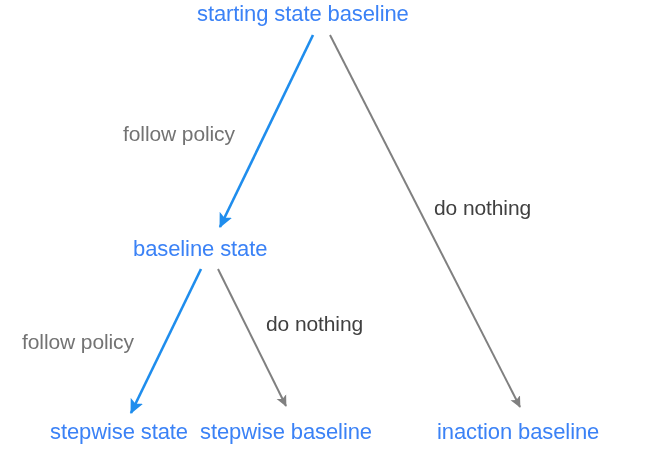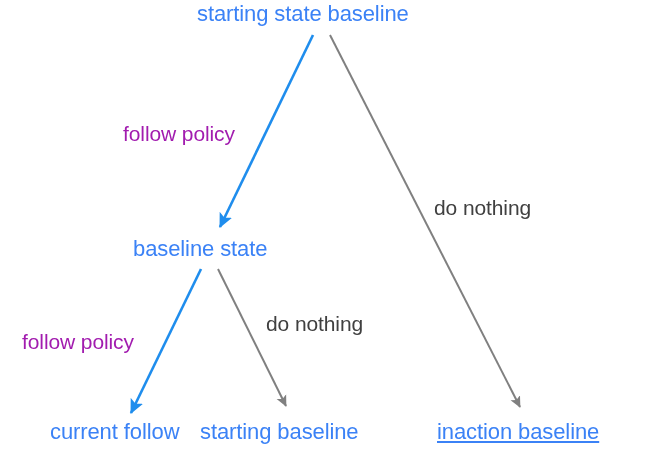--- a/index.html
+++ b/index.html
@@ -37,31 +37,31 @@
   }
   .edge-label {
     position: absolute;
     white-space: nowrap;
     font-size: 21px;
     font-weight: 400;
     line-height: 1;
     letter-spacing: -0.1px;
   }
   .edge-label.policy {
-    color: #a21caf;
+    color: #737373;
   }
   .edge-label.inaction {
     color: #404040;
   }
   
   #node-starting-state-baseline { left: 197px; top: 3px; }
   #node-previous-state          { left: 133px; top: 238px; }
   #node-current-state           { left: 50px;  top: 421px; }
   #node-stepwise-baseline       { left: 200px; top: 421px; }
-  #node-inaction-baseline       { left: 437px; top: 421px; text-decoration: underline; }
+  #node-inaction-baseline       { left: 437px; top: 421px; }
   
   #edge-label-follow-policy-top    { left: 123px; top: 123px; }
   #edge-label-do-nothing-right     { left: 434px; top: 197px; }
   #edge-label-follow-policy-bottom { left: 22px;  top: 331px; }
   #edge-label-do-nothing-middle    { left: 266px; top: 313px; }
 </style>
 </head>
 <body>
 
 <div id="diagram-root">
@@ -82,23 +82,23 @@
 
     <line x1="201" y1="269" x2="131" y2="413" stroke="#1f8ded" stroke-width="2.6" marker-end="url(#arrowhead-blue)"></line>
 
     <line x1="218" y1="269" x2="286" y2="406" stroke="#808080" stroke-width="2" marker-end="url(#arrowhead-gray)"></line>
   </svg>
 
   <div class="node-label" id="node-starting-state-baseline">starting state baseline</div>
 
   <div class="node-label" id="node-previous-state">baseline state</div>
 
-  <div class="node-label" id="node-current-state">current follow</div>
+  <div class="node-label" id="node-current-state">stepwise state</div>
 
-  <div class="node-label" id="node-stepwise-baseline">starting baseline</div>
+  <div class="node-label" id="node-stepwise-baseline">stepwise baseline</div>
 
   <div class="node-label" id="node-inaction-baseline">inaction baseline</div>
 
   <div class="edge-label policy" id="edge-label-follow-policy-top">follow policy</div>
 
   <div class="edge-label inaction" id="edge-label-do-nothing-right">do nothing</div>
 
   <div class="edge-label policy" id="edge-label-follow-policy-bottom">follow policy</div>
 
   <div class="edge-label inaction" id="edge-label-do-nothing-middle">do nothing</div>

